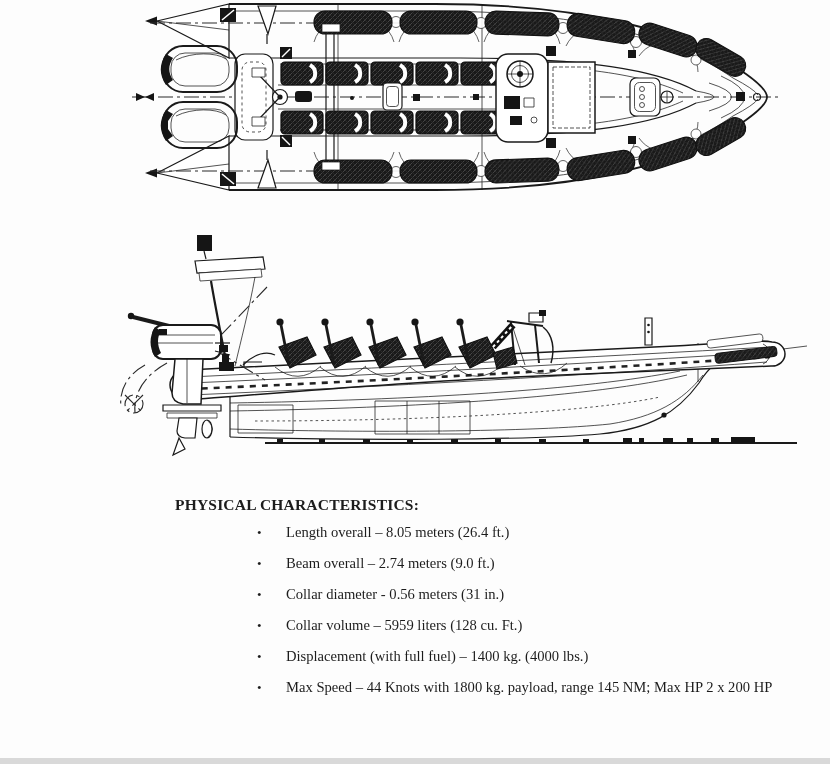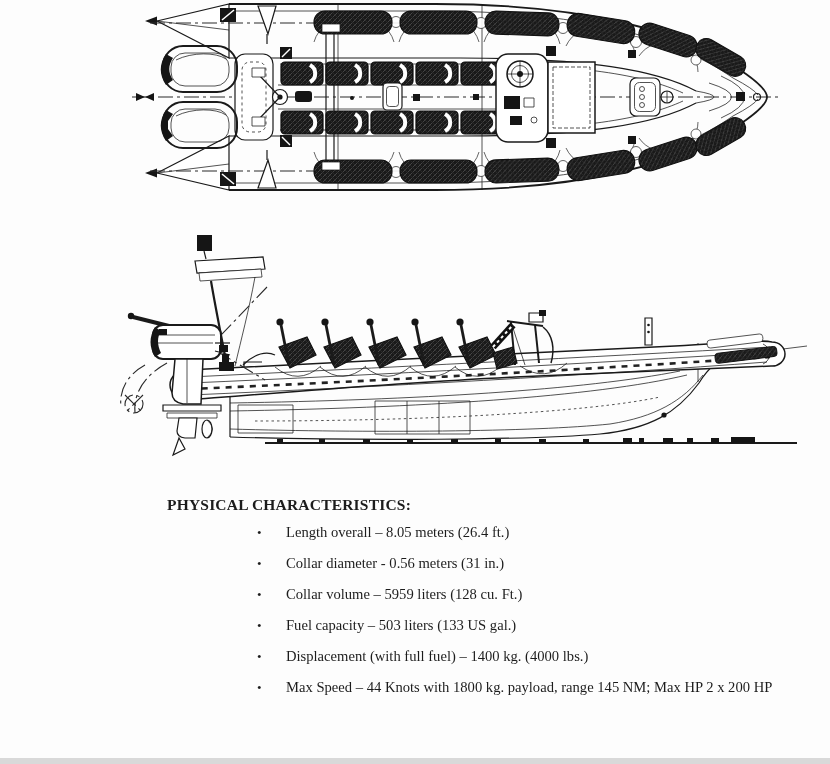--- a/index.html
+++ b/index.html
@@ -14,21 +14,21 @@
   svg{position:absolute;}
   svg *{vector-effect:non-scaling-stroke;}
   .ln{stroke:#1a1a1a;fill:none;}
   .cl{stroke:#2a2a2a;fill:none;stroke-width:1.1;stroke-dasharray:15 4 3 4;}
   .thin{stroke-width:.75;}
   .mid{stroke-width:1.2;}
   .thick{stroke-width:1.8;}
   .wfill{fill:#ffffff;}
   .blk{fill:#151515;stroke:none;}
   #specs-title{
-    position:absolute;left:167px;top:496px;
+    position:absolute;left:175px;top:496px;
     font-size:15.5px;font-weight:bold;letter-spacing:.2px;
   }
   #specs-list{
     position:absolute;left:253px;top:513px;width:566px;
     margin:4px;padding:0;list-style:none;
     font-size:14.6px;line-height:31px;white-space:nowrap;
   }
   #specs-list li{height:31px;}
   .bullet{display:inline-block;width:29px;font-size:13px;}
 </style>
@@ -391,21 +391,21 @@
     <line class="ln mid" x1="100" y1="126" x2="115" y2="130"></line>
     <rect class="blk" x="104" y="120" width="9" height="7"></rect>
     <rect class="blk" x="107" y="129" width="7" height="10"></rect>
   </g>
 </svg>
 
 <div id="specs-title">PHYSICAL CHARACTERISTICS:</div>
 
 <ul id="specs-list">
   <li><span class="bullet">•</span><span>Length overall – 8.05 meters (26.4 ft.)</span></li>
+  <li><span class="bullet">•</span><span>Beam overall – 2.74 meters (9.0 ft.)</span></li>
   <li><span class="bullet">•</span><span>Collar diameter - 0.56 meters (31 in.)</span></li>
   <li><span class="bullet">•</span><span>Collar volume – 5959 liters (128 cu. Ft.)</span></li>
-  <li><span class="bullet">•</span><span>Fuel capacity – 503 liters (133 US gal.)</span></li>
   <li><span class="bullet">•</span><span>Displacement (with full fuel) – 1400 kg. (4000 lbs.)</span></li>
   <li><span class="bullet">•</span><span>Max Speed – 44 Knots with 1800 kg. payload, range 145 NM; Max HP 2 x 200 HP</span></li>
 </ul>
 
 <div class="edge-bottom"></div>
 </div>
 
 </body></html>

